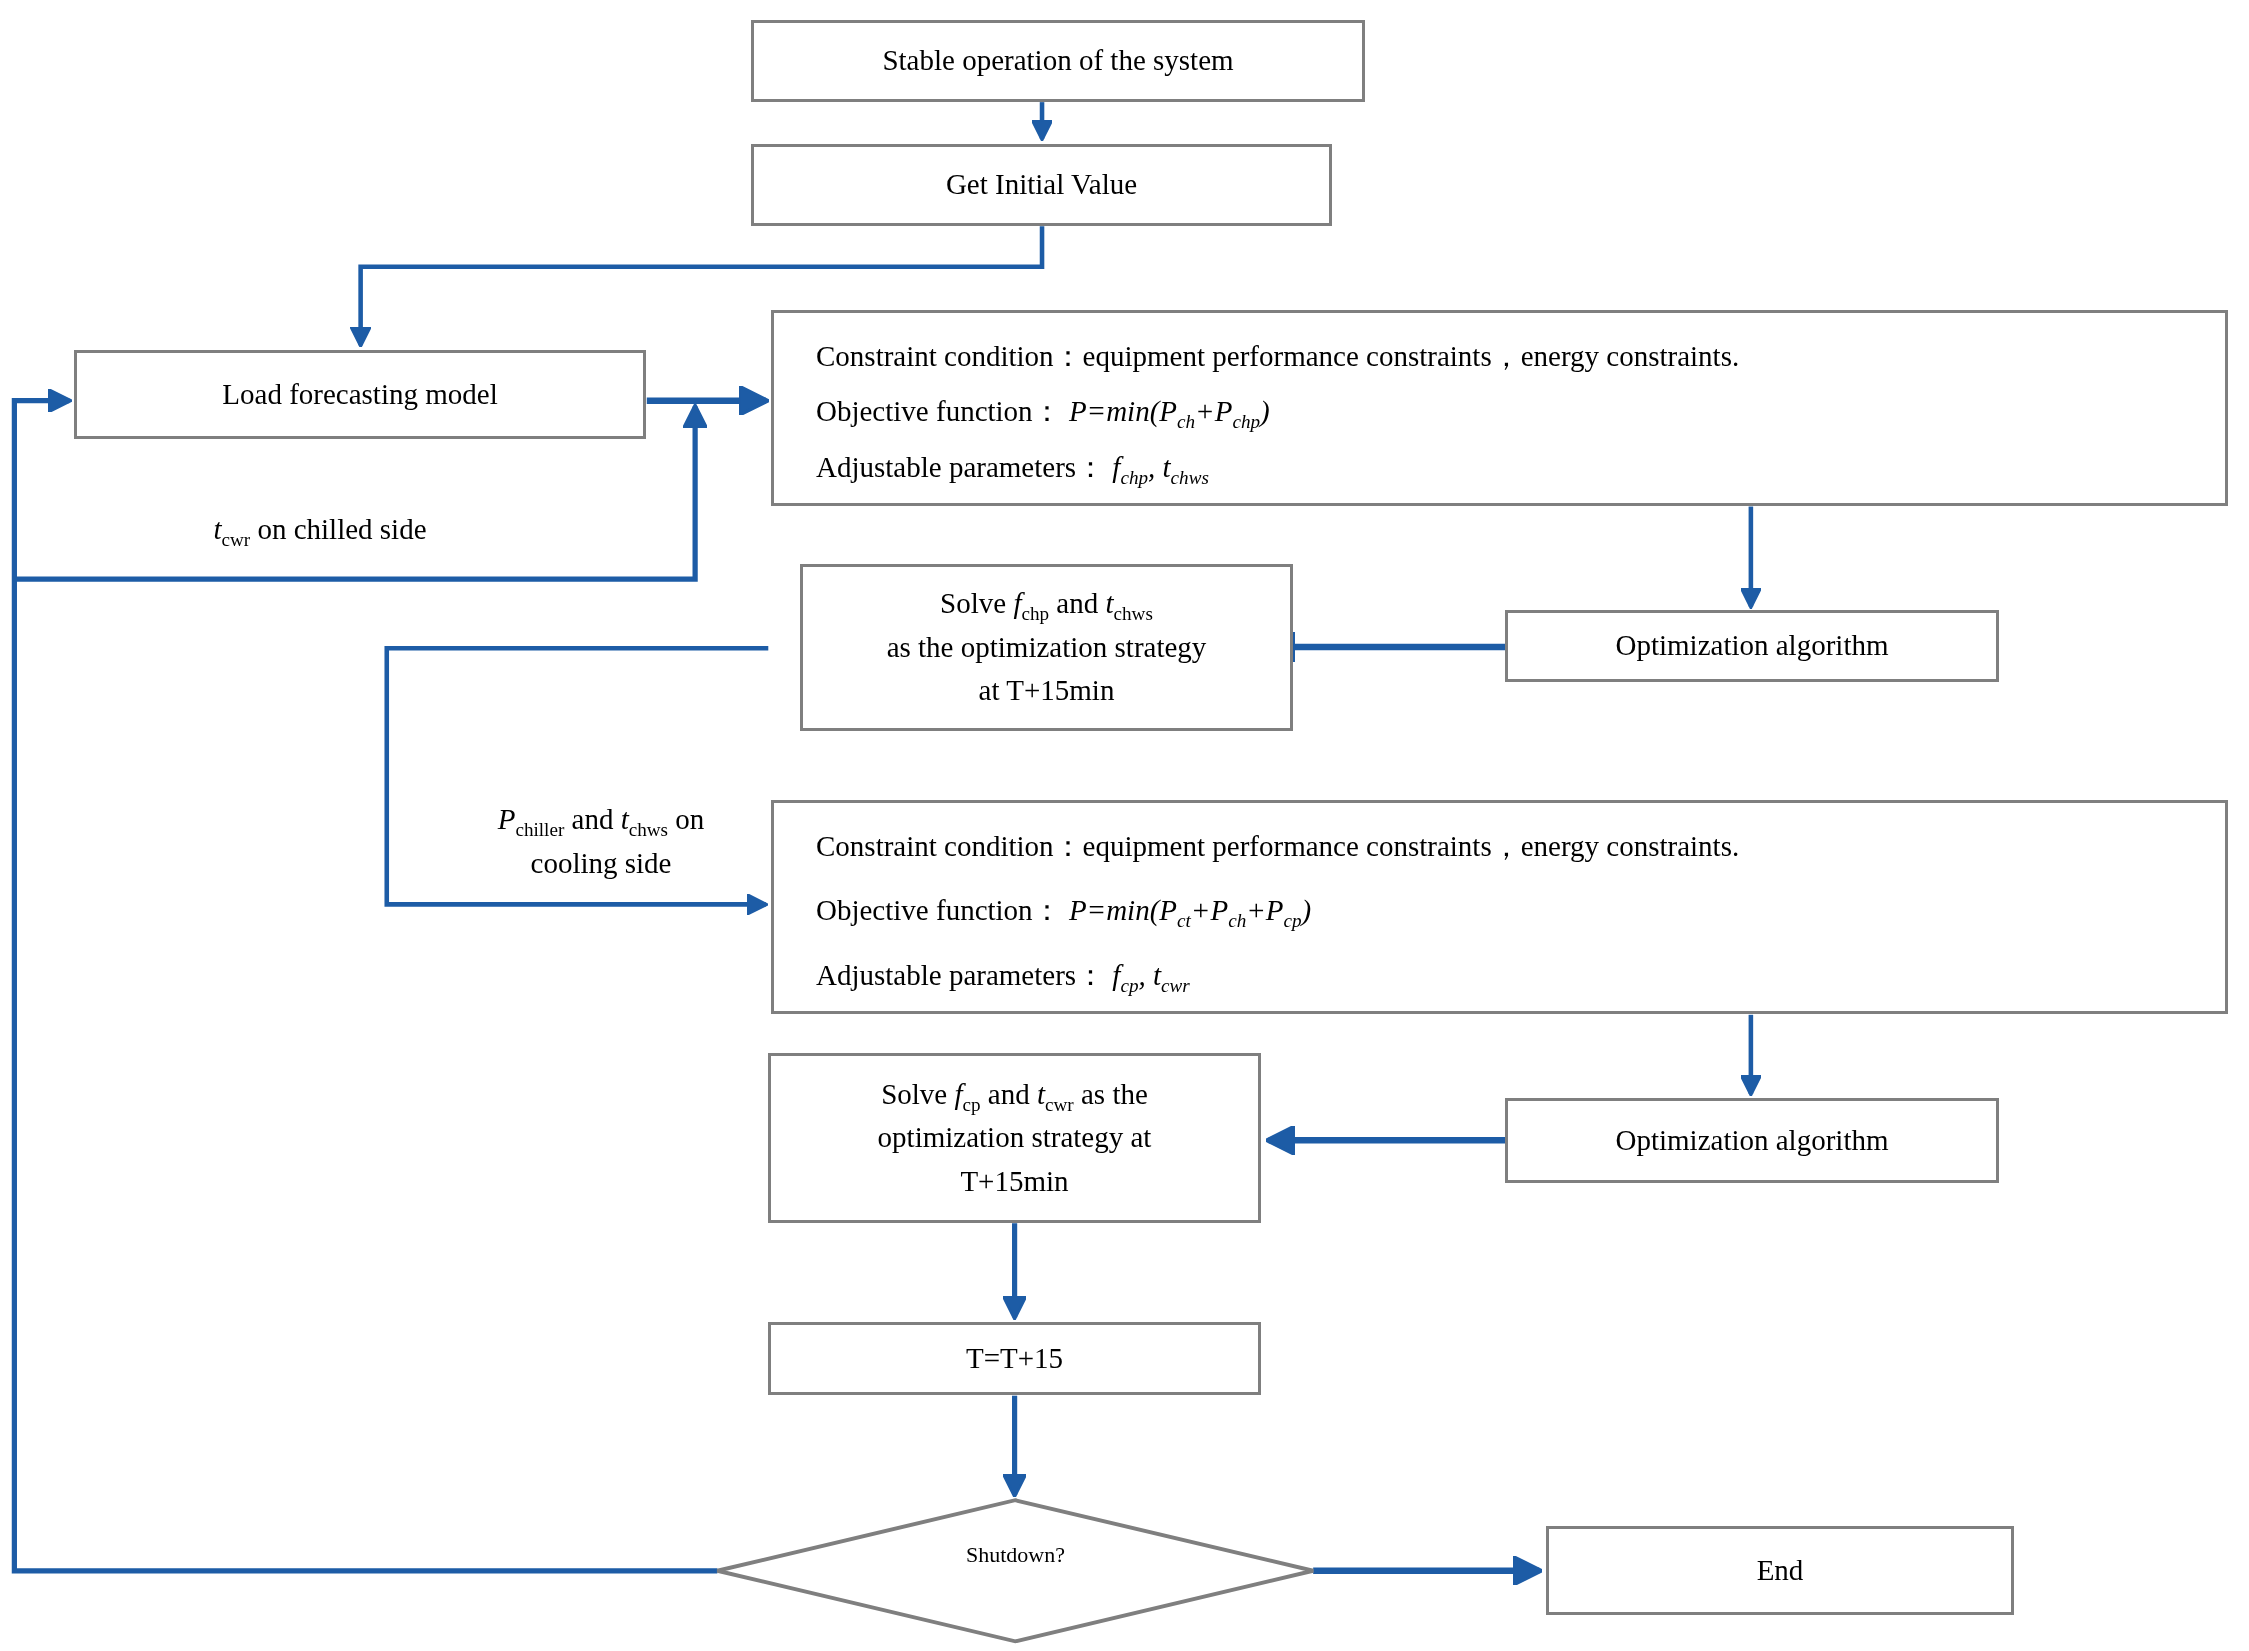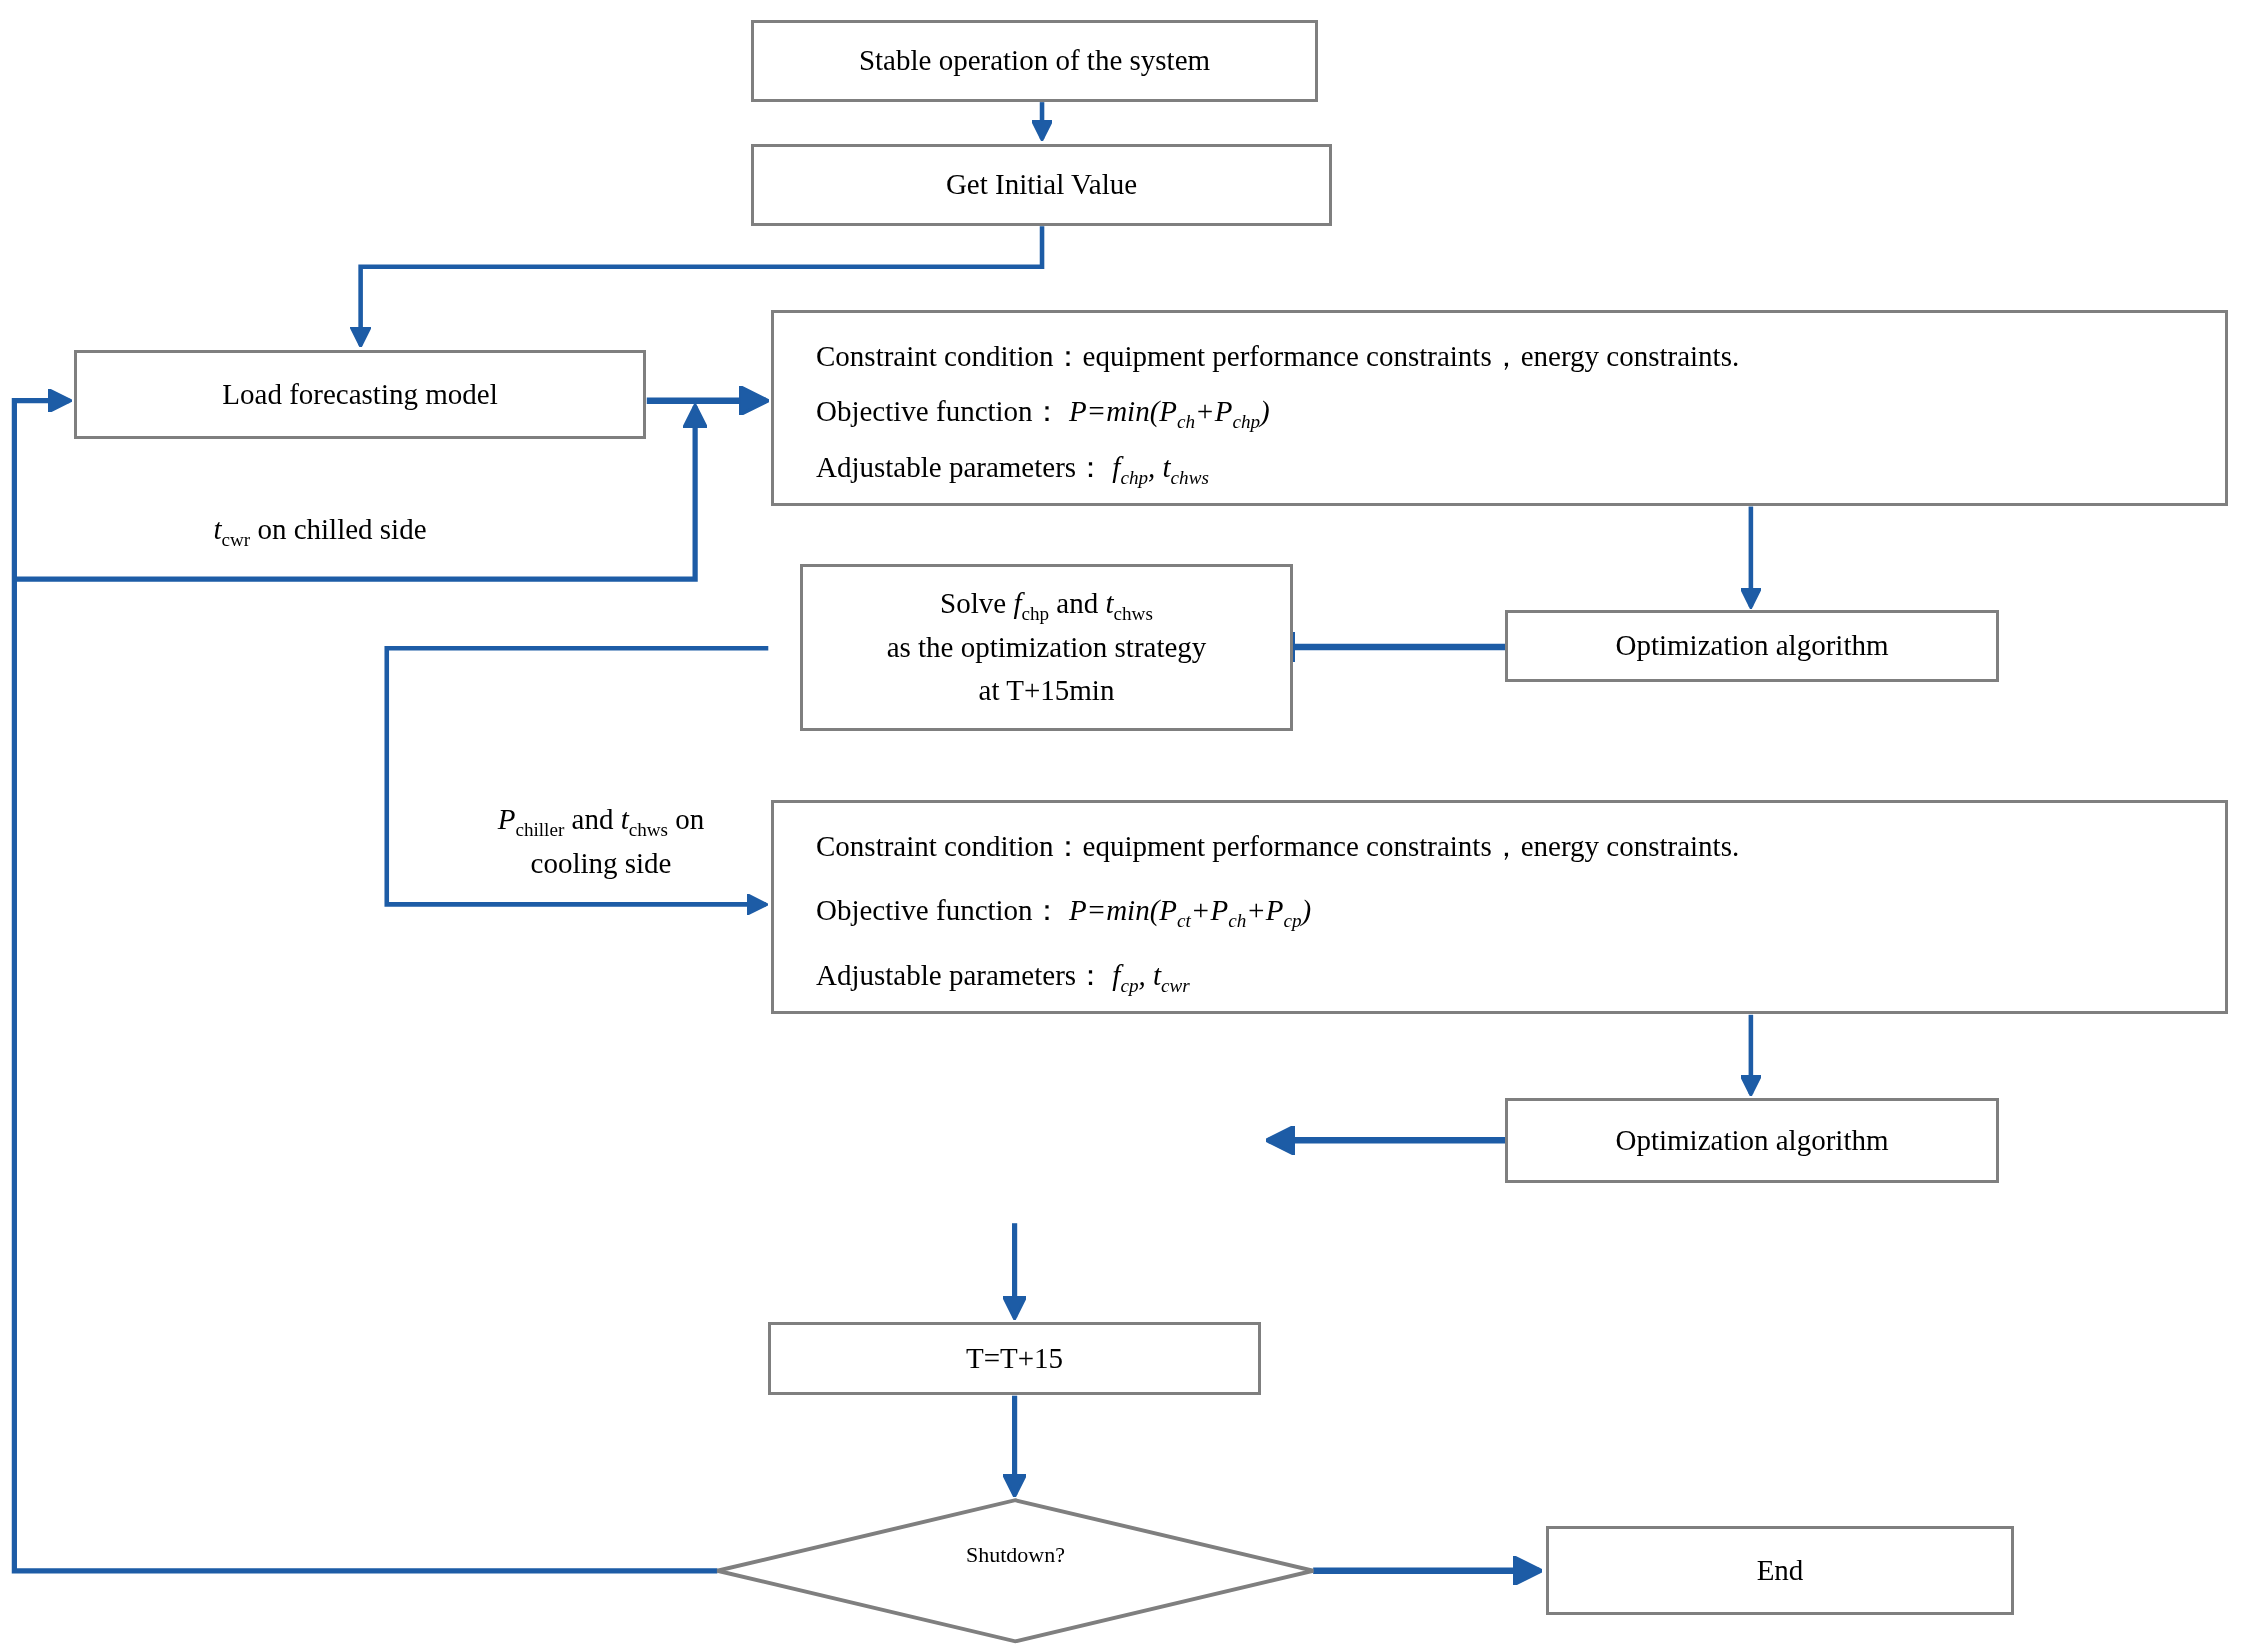--- a/index.html
+++ b/index.html
@@ -70,21 +70,21 @@
     <path d="M2304 1745 L1942 1745" stroke-width="10" marker-end="url(#arrow)"></path>
     <path d="M1553 1872 L1553 2016" stroke-width="8" marker-end="url(#arrow)"></path>
     <path d="M1553 2136 L1553 2288" stroke-width="8" marker-end="url(#arrow)"></path>
     <path d="M2010 2404 L2356 2404" stroke-width="10" marker-end="url(#arrow)"></path>
     <path d="M1098 2404 L22 2404 L22 613 L106 613" stroke-width="8" marker-end="url(#arrow)"></path>
     <path d="M22 886 L1064 886 L1064 622" stroke-width="8" marker-end="url(#arrow)"></path>
 
     <polygon points="1554,2296 2010,2404 1554,2512 1098,2404" fill="#ffffff" stroke="#7f7f7f" style="stroke:var(--box-border-gray)" stroke-width="6"></polygon>
   </svg>
 
-  <div class="node" style="left:751px;top:19.6px;width:567px;height:82px;">
+  <div class="node" style="left:751px;top:19.6px;width:614px;height:82px;">
     <span>Stable operation of the system</span>
   </div>
 
   <div class="node" style="left:751px;top:144px;width:581px;height:82px;">
     <span>Get Initial Value</span>
   </div>
 
   <div class="node" style="left:74px;top:350px;width:572px;height:89px;">
     <span>Load forecasting model</span>
   </div>
@@ -114,20 +114,23 @@
     <div class="row">
       <span>Objective function：</span>
       <span class="formula">P=min(P<sub>ct</sub>+P<sub>ch</sub>+P<sub>cp</sub>)</span>
     </div>
     <div class="row">
       <span>Adjustable parameters：</span>
       <span class="formula">f<sub>cp</sub>, t<sub>cwr</sub></span>
     </div>
   </div>
 
+  <div class="node" style="left:768px;top:1053px;width:493px;height:170px;">
+    <span>Solve <i>f</i><sub>cp</sub> and <i>t</i><sub>cwr</sub> as the<br>optimization strategy at<br>T+15min</span>
+  </div>
 
   <div class="node" style="left:1505px;top:1098px;width:494px;height:85px;">
     <span>Optimization algorithm</span>
   </div>
 
   <div class="node" style="left:768px;top:1322px;width:493px;height:73px;">
     <span>T=T+15</span>
   </div>
 
   <div class="diamond-label" style="left:885px;top:1542px;width:261px;height:59px;">

